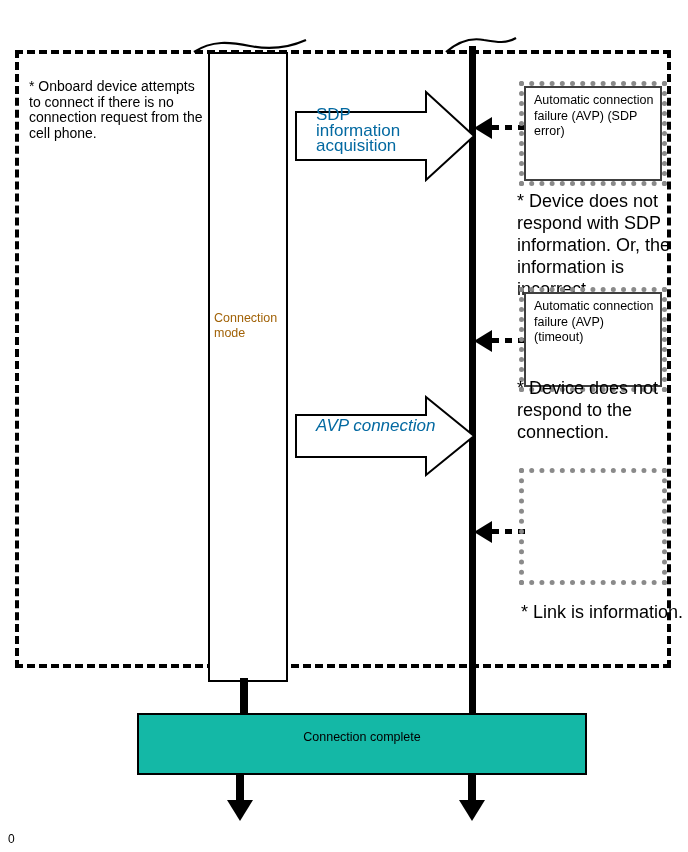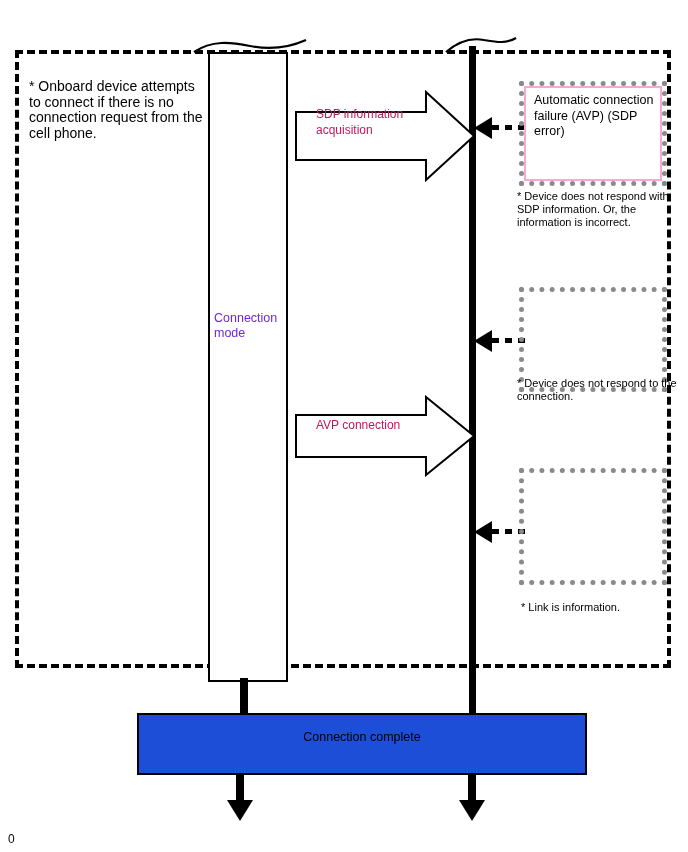--- a/index.html
+++ b/index.html
@@ -42,21 +42,21 @@
     box-sizing: border-box;
     background: #ffffff;
   }
   .lane-left-label {
     position: absolute;
     left: 214px;
     top: 311px;
     width: 72px;
     font-size: 12.5px;
     line-height: 15px;
-    color: #6d28d9;
+    color: #a16207;
   }
   .lane-left-stem {
     position: absolute;
     left: 240px;
     top: 678px;
     width: 8px;
     height: 36px;
     background: #000000;
   }
 
@@ -83,23 +83,23 @@
     font-size: 14px;
     line-height: 15.5px;
   }
 
   
   .block-arrow {
     position: absolute;
   }
   .block-arrow-label {
     position: absolute;
-    font-size: 12px;
+    font-size: 17px;
     line-height: 15.5px;
-    color: #be185d;
+    color: #0369a1;
   }
 
   
   .callout {
     position: absolute;
     box-sizing: border-box;
   }
   .callout-shadow {
     position: absolute;
     left: 0;
@@ -108,37 +108,37 @@
     height: 100%;
     border: 5px dotted #8a8a8a;
     box-sizing: border-box;
   }
   .callout-inner {
     position: absolute;
     left: 5px;
     top: 5px;
     right: 5px;
     bottom: 5px;
-    border: 2px solid #f9a8d4;
+    border: 2px solid #404040;
     background: #ffffff;
     box-sizing: border-box;
   }
   .callout-text {
     position: absolute;
     left: 8px;
     top: 5px;
     right: 5px;
     font-size: 12.5px;
     line-height: 15.5px;
     color: #000000;
   }
   .callout-note {
     position: absolute;
-    font-size: 11px;
-    line-height: 13px;
+    font-size: 18px;
+    line-height: 22px;
     color: #000000;
   }
 
   
   .leader {
     position: absolute;
     height: 5px;
     background: repeating-linear-gradient(
       to right,
       #000000 0 7px,
@@ -155,21 +155,21 @@
   }
 
   
   .bottom-bar {
     position: absolute;
     left: 137px;
     top: 713px;
     width: 450px;
     height: 62px;
     border: 2px solid #000000;
-    background: #1d4ed8;
+    background: #14b8a6;
     box-sizing: border-box;
   }
   .bottom-bar-label {
     position: absolute;
     left: 0;
     top: 15px;
     width: 100%;
     text-align: center;
     font-size: 12.5px;
     color: #000000;
@@ -230,36 +230,39 @@
   <div class="note-topleft">* Onboard device attempts to connect if there is no connection request from the cell phone.</div>
 
   <svg class="block-arrow" style="left:294px; top:90px;" width="182" height="92" viewBox="0 0 182 92">
     <path d="M2 22 L132 22 L132 2 L180 46 L132 90 L132 70 L2 70 Z" fill="#ffffff" stroke="#000000" stroke-width="2"></path>
   </svg>
   <div class="block-arrow-label" style="left:316px; top:107px; width:120px;">SDP information acquisition</div>
 
   <svg class="block-arrow" style="left:294px; top:395px;" width="182" height="82" viewBox="0 0 182 82">
     <path d="M2 20 L132 20 L132 2 L180 41 L132 80 L132 62 L2 62 Z" fill="#ffffff" stroke="#000000" stroke-width="2"></path>
   </svg>
-  <div class="block-arrow-label" style="left:316px; top:418px; width:140px;">AVP connection</div>
+  <div class="block-arrow-label" style="left:316px; top:418px; width:140px;font-style:italic;">AVP connection</div>
 
   <div class="leader" style="left:492px; top:125px; width:36px;"></div>
   <div class="leader-head" style="left:474px; top:117px;"></div>
   <div class="callout" style="left:519px; top:81px; width:148px; height:105px;">
     <div class="callout-shadow"></div>
     <div class="callout-inner">
       <div class="callout-text">Automatic connection failure (AVP) (SDP error)</div>
     </div>
   </div>
   <div class="callout-note" style="left:517px; top:190px; width:168px;">* Device does not respond with SDP information. Or, the information is incorrect.</div>
 
   <div class="leader" style="left:492px; top:338px; width:36px;"></div>
   <div class="leader-head" style="left:474px; top:330px;"></div>
   <div class="callout" style="left:519px; top:287px; width:148px; height:105px;">
     <div class="callout-shadow"></div>
+    <div class="callout-inner">
+      <div class="callout-text">Automatic connection failure (AVP) (timeout)</div>
+    </div>
   </div>
   <div class="callout-note" style="left:517px; top:377px; width:168px;">* Device does not respond to the connection.</div>
 
   <div class="leader" style="left:492px; top:529px; width:36px;"></div>
   <div class="leader-head" style="left:474px; top:521px;"></div>
   <div class="callout" style="left:519px; top:468px; width:148px; height:117px;">
     <div class="callout-shadow"></div>
   </div>
   <div class="callout-note" style="left:521px; top:601px; width:168px;">* Link is information.</div>
 

